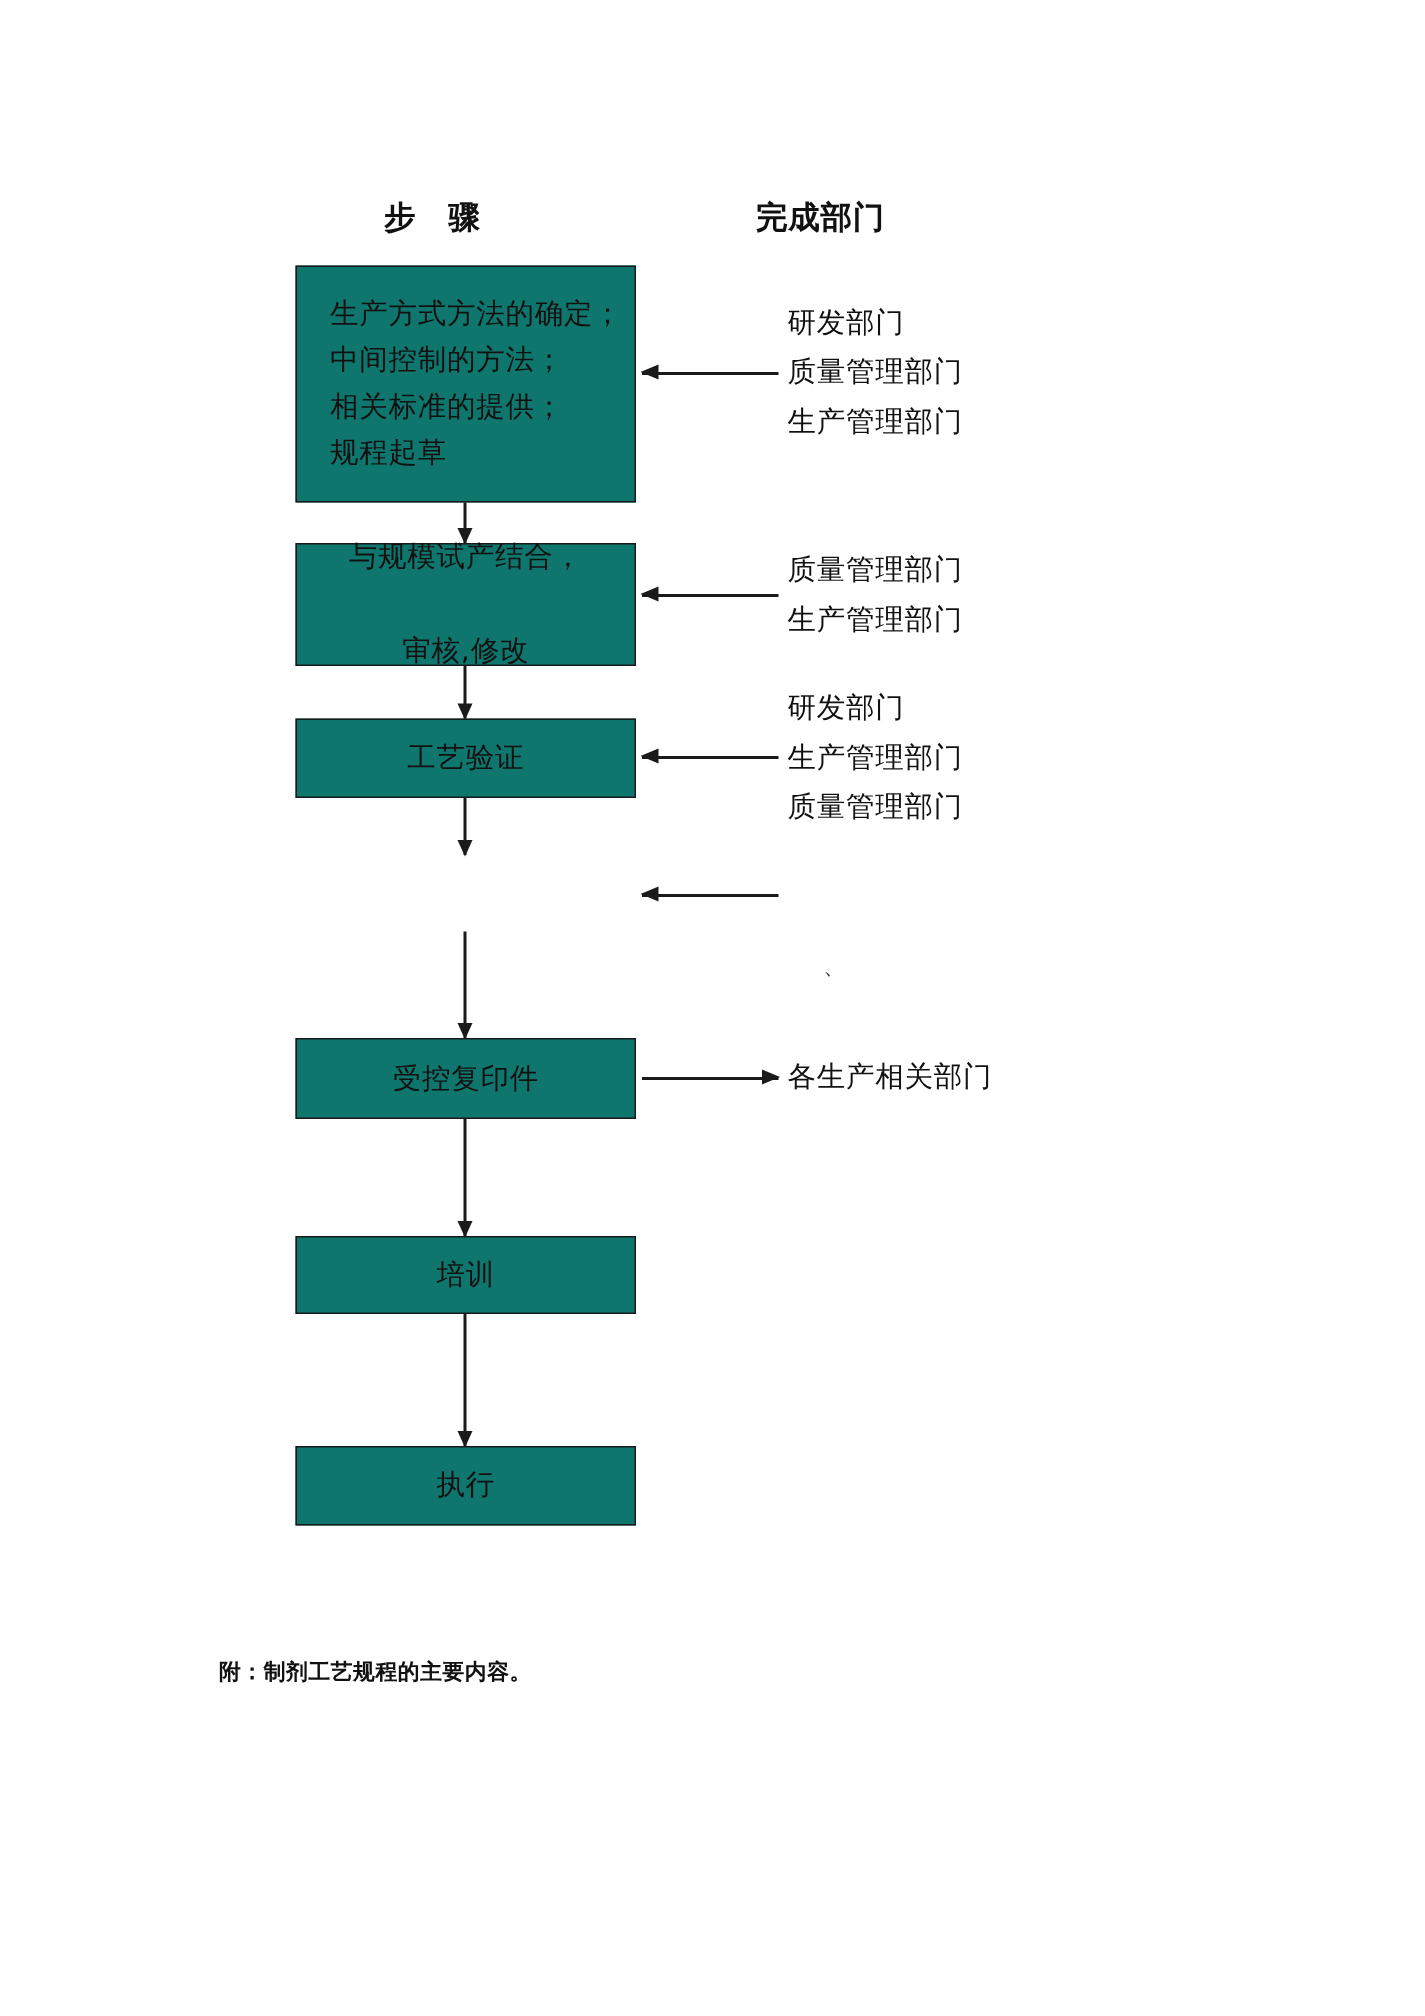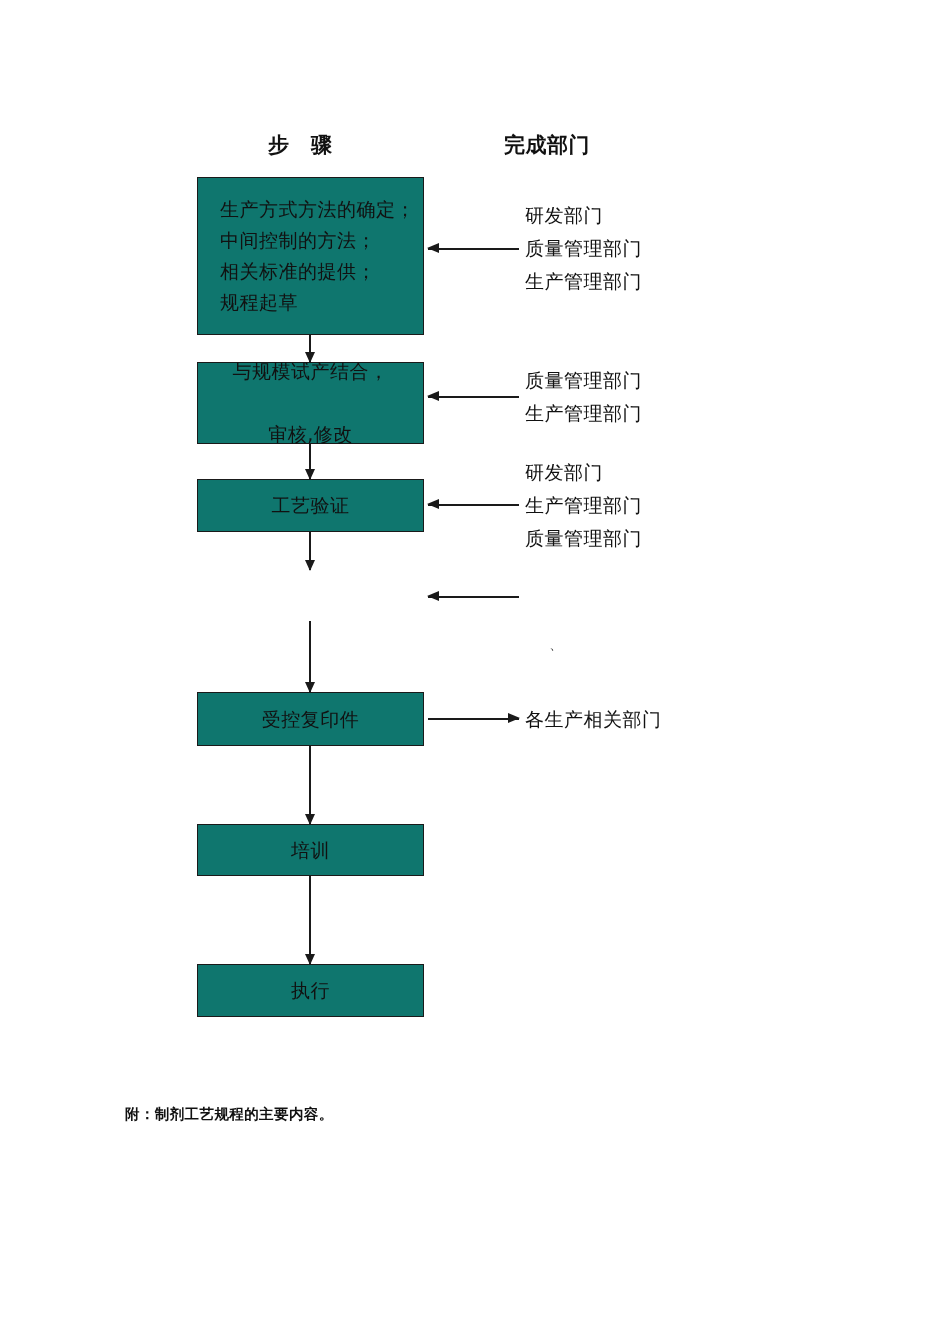--- a/index.html
+++ b/index.html
@@ -22,21 +22,21 @@
 
   
   .col-header {
     position: absolute;
     font-size: 21px;
     font-weight: bold;
     color: #111111;
     white-space: pre;
     letter-spacing: 0.5px;
   }
-  #header-steps   { left: 268px; top: 131px; }
+  #header-steps   { left: 256px; top: 131px; }
   #header-dept    { left: 504px; top: 131px; }
 
   
   .flow-box {
     position: absolute;
     left: 197px;
     width: 227px;
     box-sizing: border-box;
     border: 1.6px solid #1a1a1a;
     background: #0f766e;
@@ -131,34 +131,34 @@
     font-size: 19px;
     line-height: 33px;
     color: #111111;
     white-space: pre;
     letter-spacing: 0.5px;
   }
   #dept-1 { top: 199px; }
   #dept-2 { top: 364px; }
   #dept-3 { top: 456px; }
   #dept-4 { top: 564px; }
-  #dept-5 { top: 703px; }
+  #dept-5 { top: 703px; font-family: Liberation Mono, monospace; }
 
   .stray-mark {
     position: absolute;
     left: 549px;
     top: 636px;
     font-size: 14px;
     color: #333333;
   }
 
   
   #note-heading {
     position: absolute;
-    left: 125px;
+    left: 146px;
     top: 1105px;
     font-size: 14.5px;
     font-weight: bold;
     color: #111111;
     white-space: pre;
     letter-spacing: 0.4px;
   }
   #note-item-1 {
     position: absolute;
     left: 175px;

